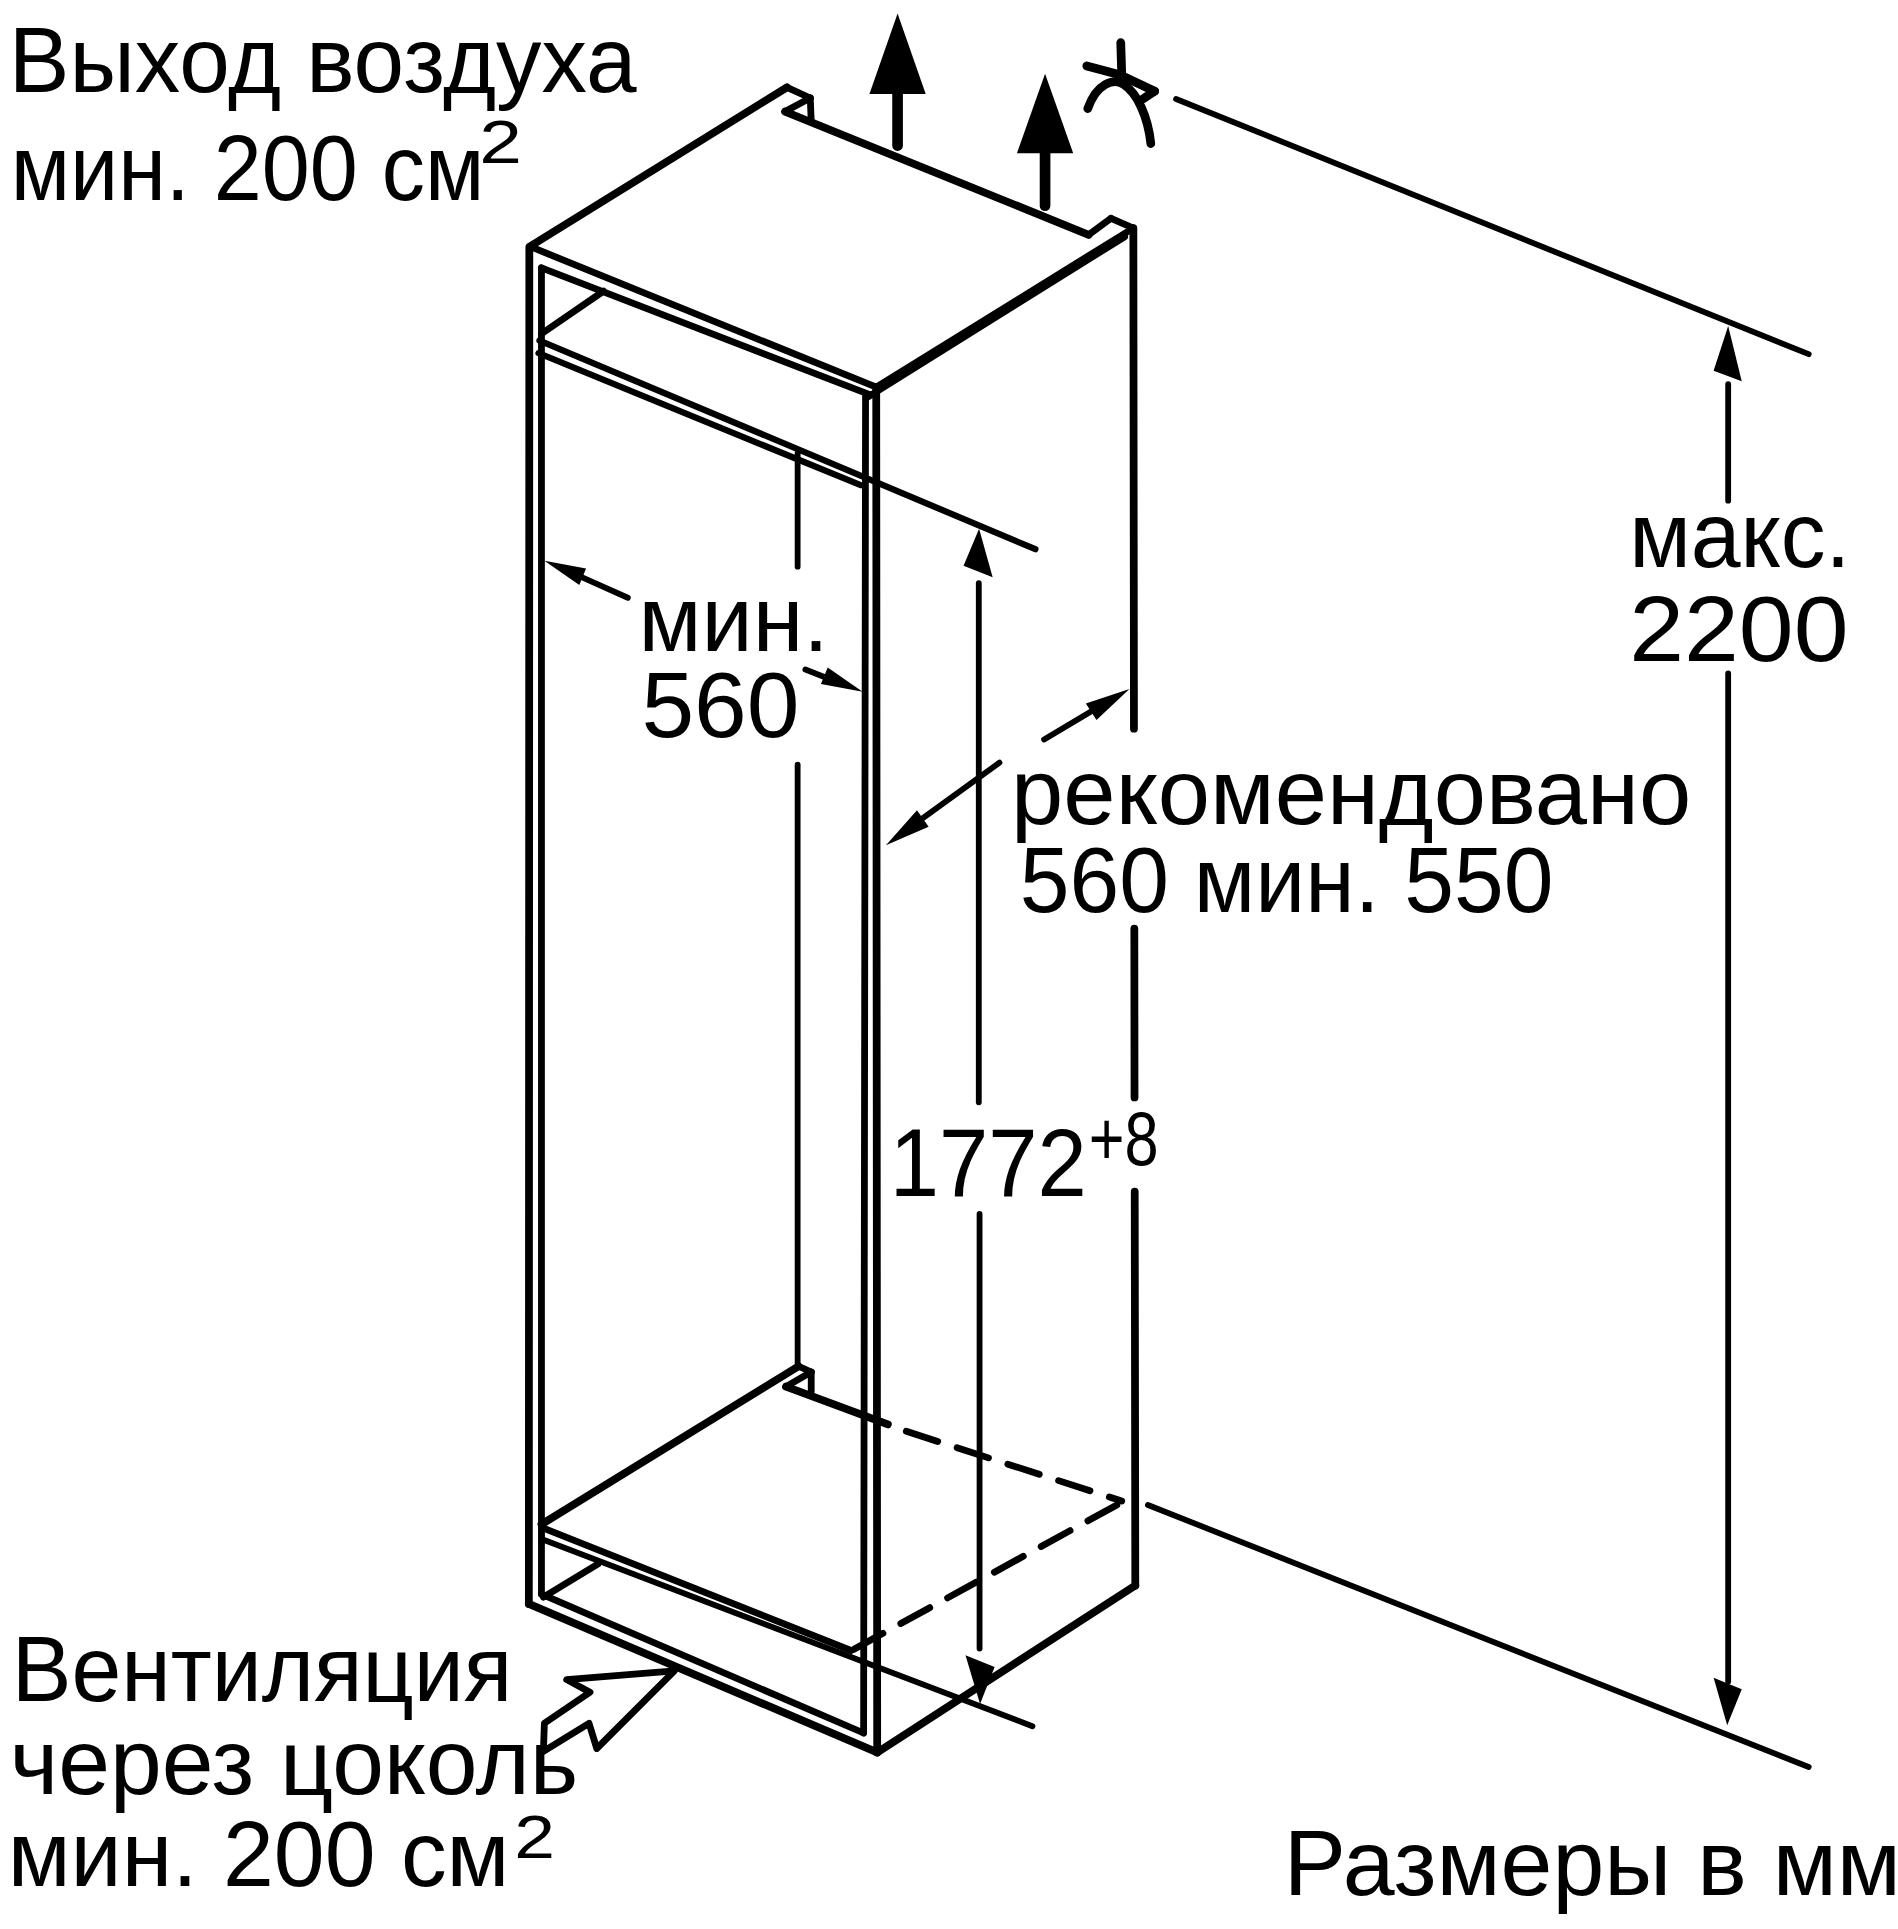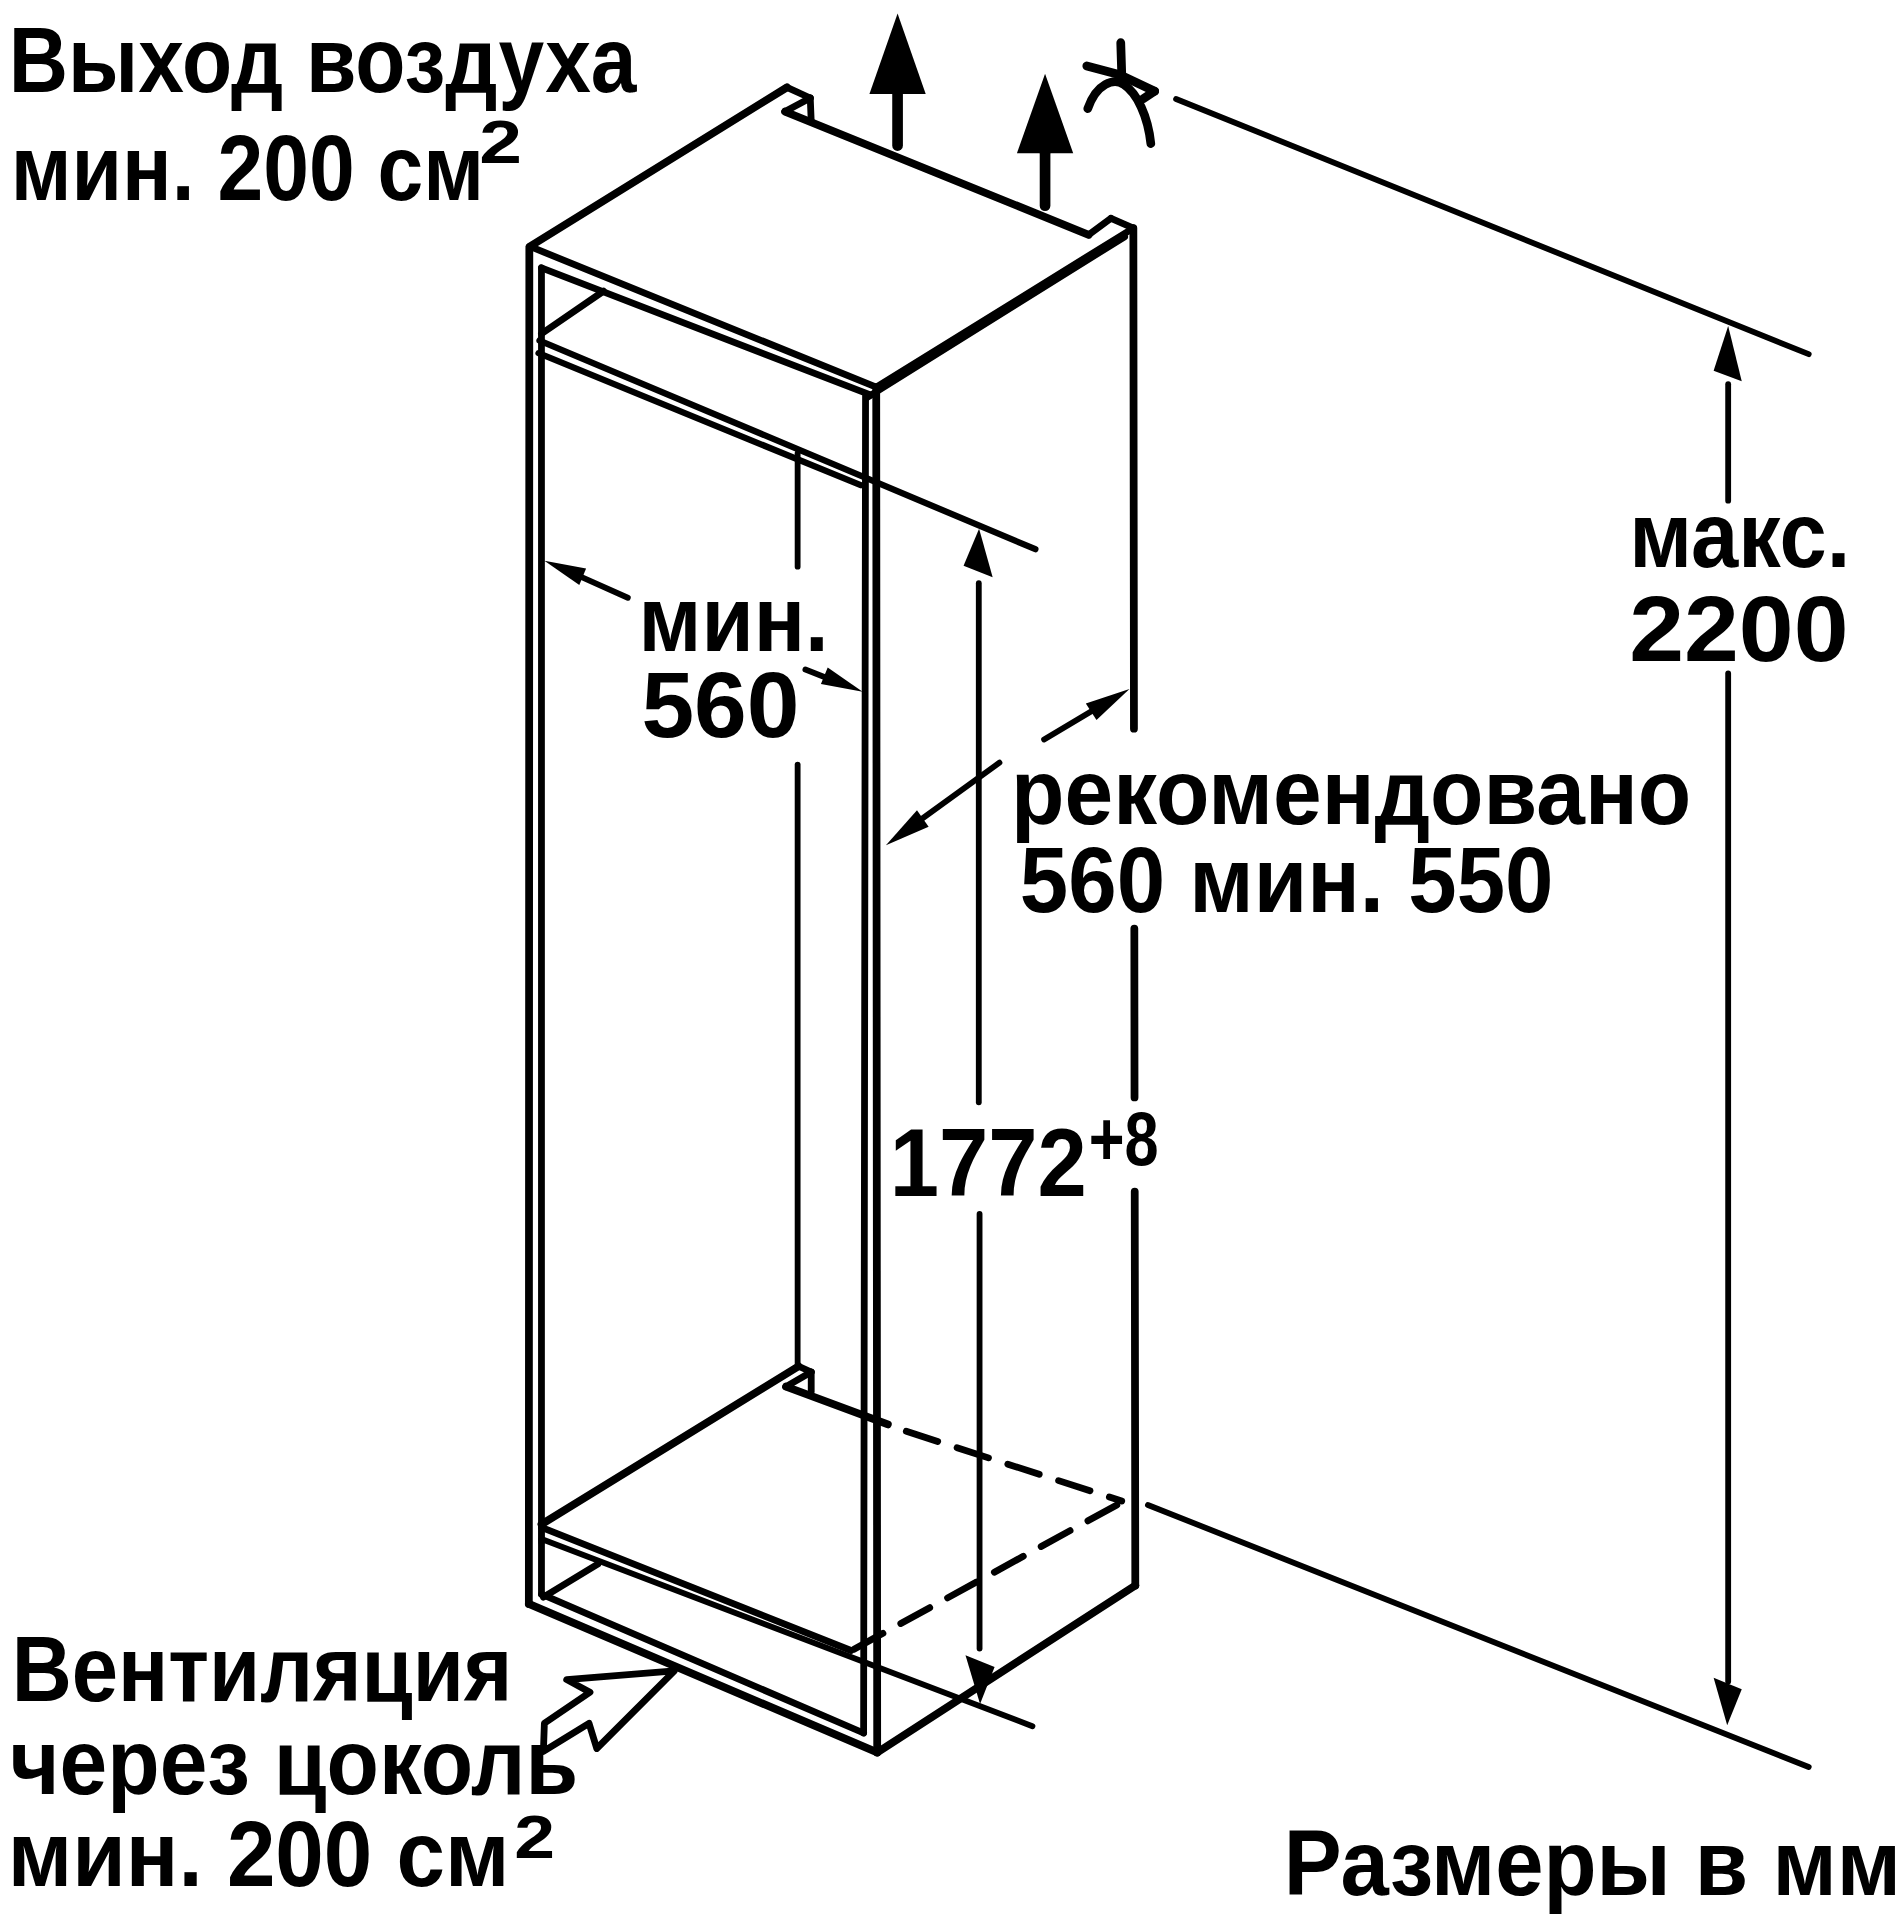--- a/index.html
+++ b/index.html
@@ -1,16 +1,16 @@
 <!DOCTYPE html>
 <html><head>
 <meta charset="utf-8">
 <style>
   html,body{margin:0;padding:0;background:#fff;}
-  .page{width:1898px;height:1929px;position:relative;background:#fff;overflow:hidden;font-weight:bold;}
+  .page{width:1898px;height:1929px;position:relative;background:#fff;overflow:hidden;}
   svg{position:absolute;left:0;top:0;}
   text{font-family:"Liberation Sans",sans-serif;fill:#000;}
 </style>
 </head>
 <body>
 <div class="page">
 <svg width="1898" height="1929" viewBox="0 0 1956 1988">
 <g stroke="#000" fill="none" stroke-linecap="round" stroke-linejoin="round">
 
 <line x1="546" y1="254" x2="811" y2="90" stroke-width="8"></line>

